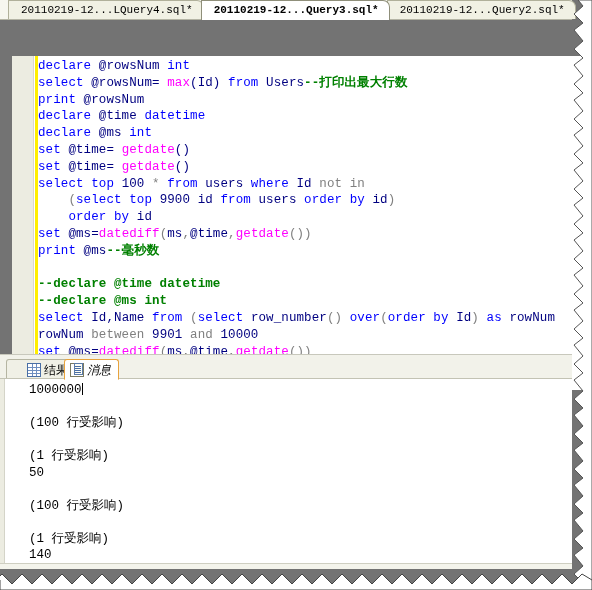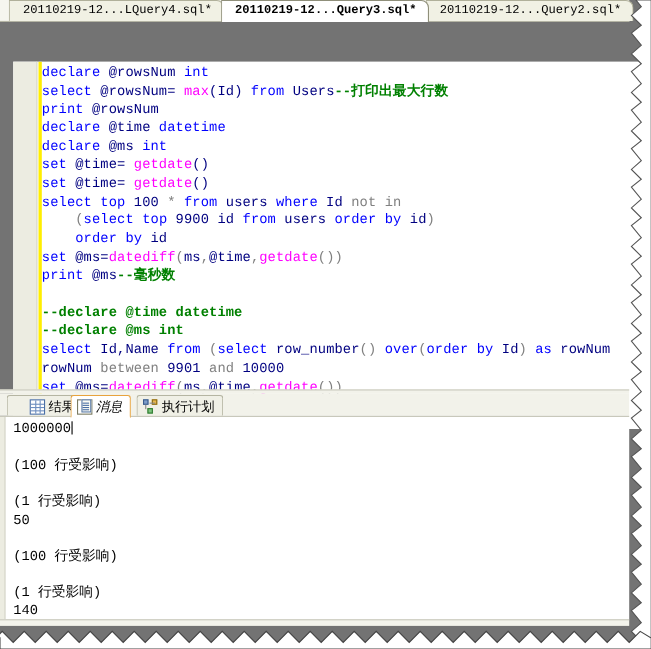--- a/index.html
+++ b/index.html
@@ -236,21 +236,21 @@
   .results-gutter {
     position: absolute;
     left: 0; top: 0;
     width: 5px; height: 100%;
     background: #ecece1;
     border-right: 1px solid #d4d4c8;
     box-sizing: border-box;
   }
   .msg-text {
     position: absolute;
-    left: 12px; top: 3px;
+    left: 29px; top: 3px;
     right: 6px;
     font-family: "Liberation Mono", "DejaVu Sans Mono", monospace;
     font-size: 12.5px;
     line-height: 16.5px;
     white-space: pre;
     color: #000;
   }
   .caret {
     display: inline-block;
     width: 1px; height: 12px;
@@ -309,25 +309,20 @@
       <span class="ricon ico-grid">
         <i class="h1"></i><i class="h2"></i><i class="h3"></i><i class="v1"></i><i class="v2"></i>
       </span><span class="rlabel">结果</span>
     </div>
     <div class="rtab active" style="left:64px;font-style:italic;">
       <span class="ricon ico-msg">
         <span class="pg"></span>
         <i class="li l1"></i><i class="li l2"></i><i class="li l3"></i><i class="li l4"></i>
       </span><span class="rlabel">消息</span>
     </div>
-    <div class="rtab" style="left:124px;">
-      <span class="ricon ico-plan">
-        <i class="b1"></i><i class="b2"></i><i class="b3"></i><i class="c1"></i><i class="c2"></i>
-      </span><span class="rlabel">执行计划</span>
-    </div>
   </div>
 
   <div class="results-body">
     <div class="results-gutter"></div>
     <div class="msg-text"><span id="msg-body"><span>1000000</span><span class="caret"></span><span>
 
 (100 行受影响)
 
 (1 行受影响)
 50

